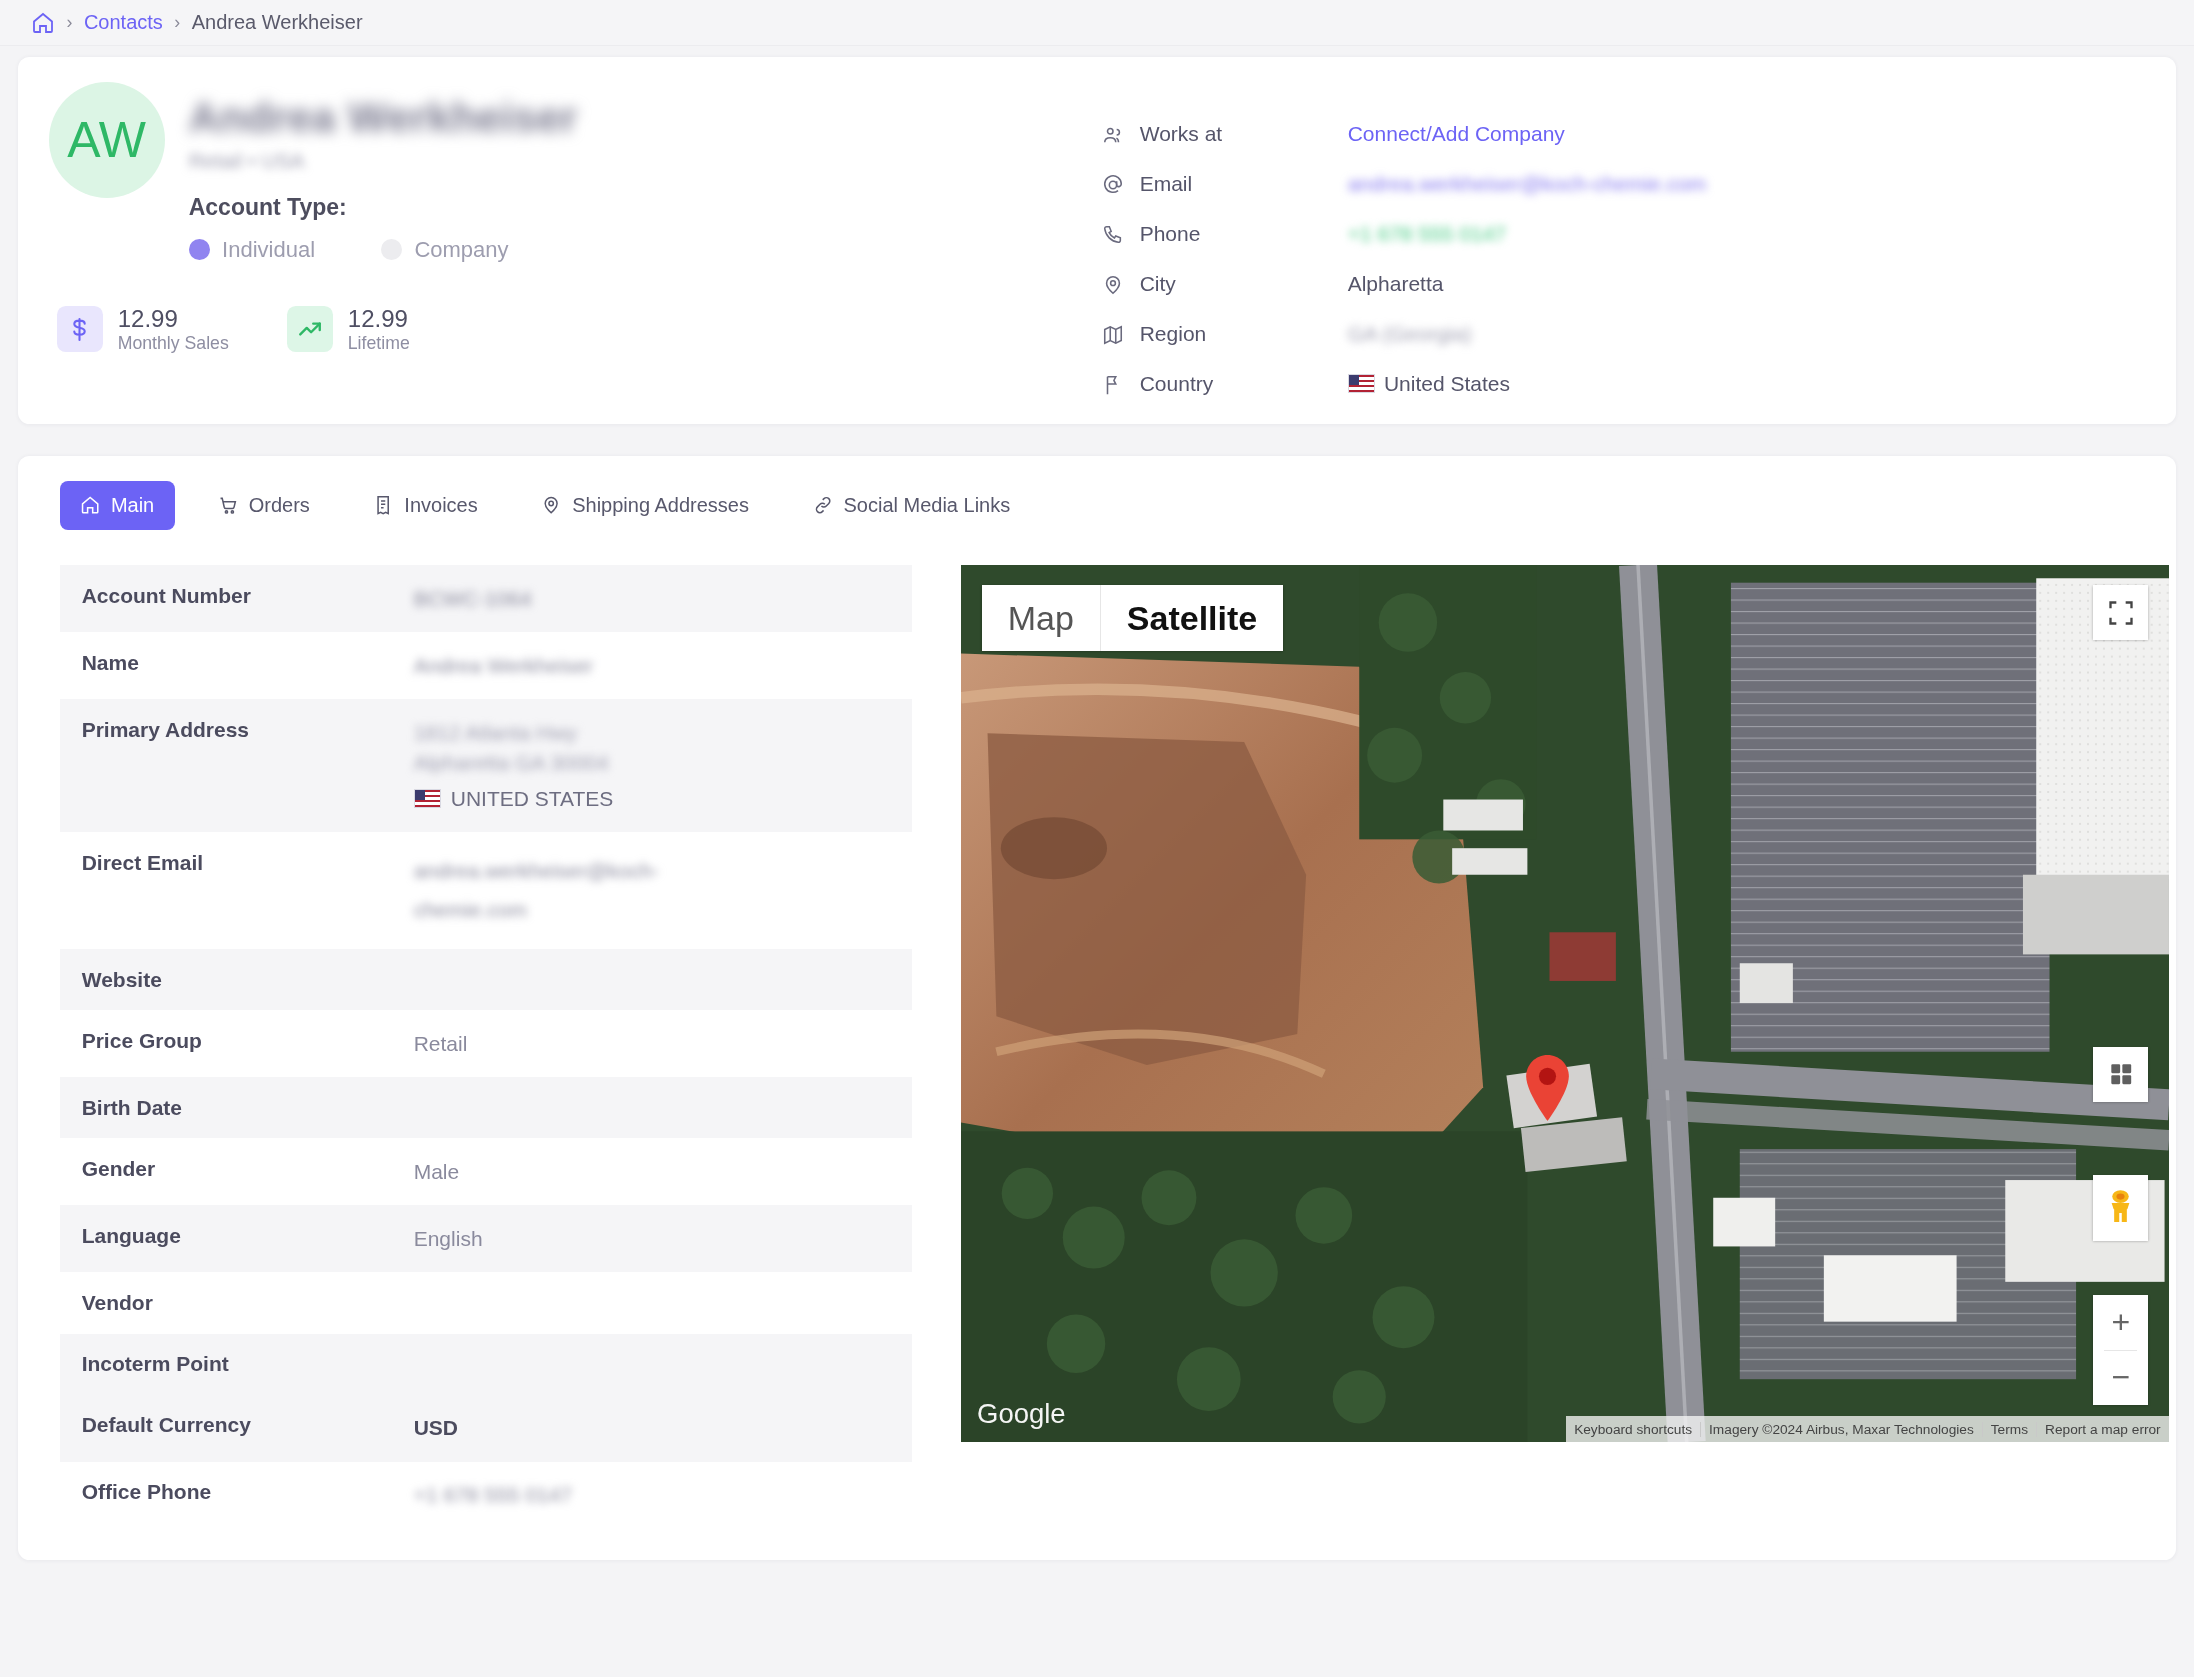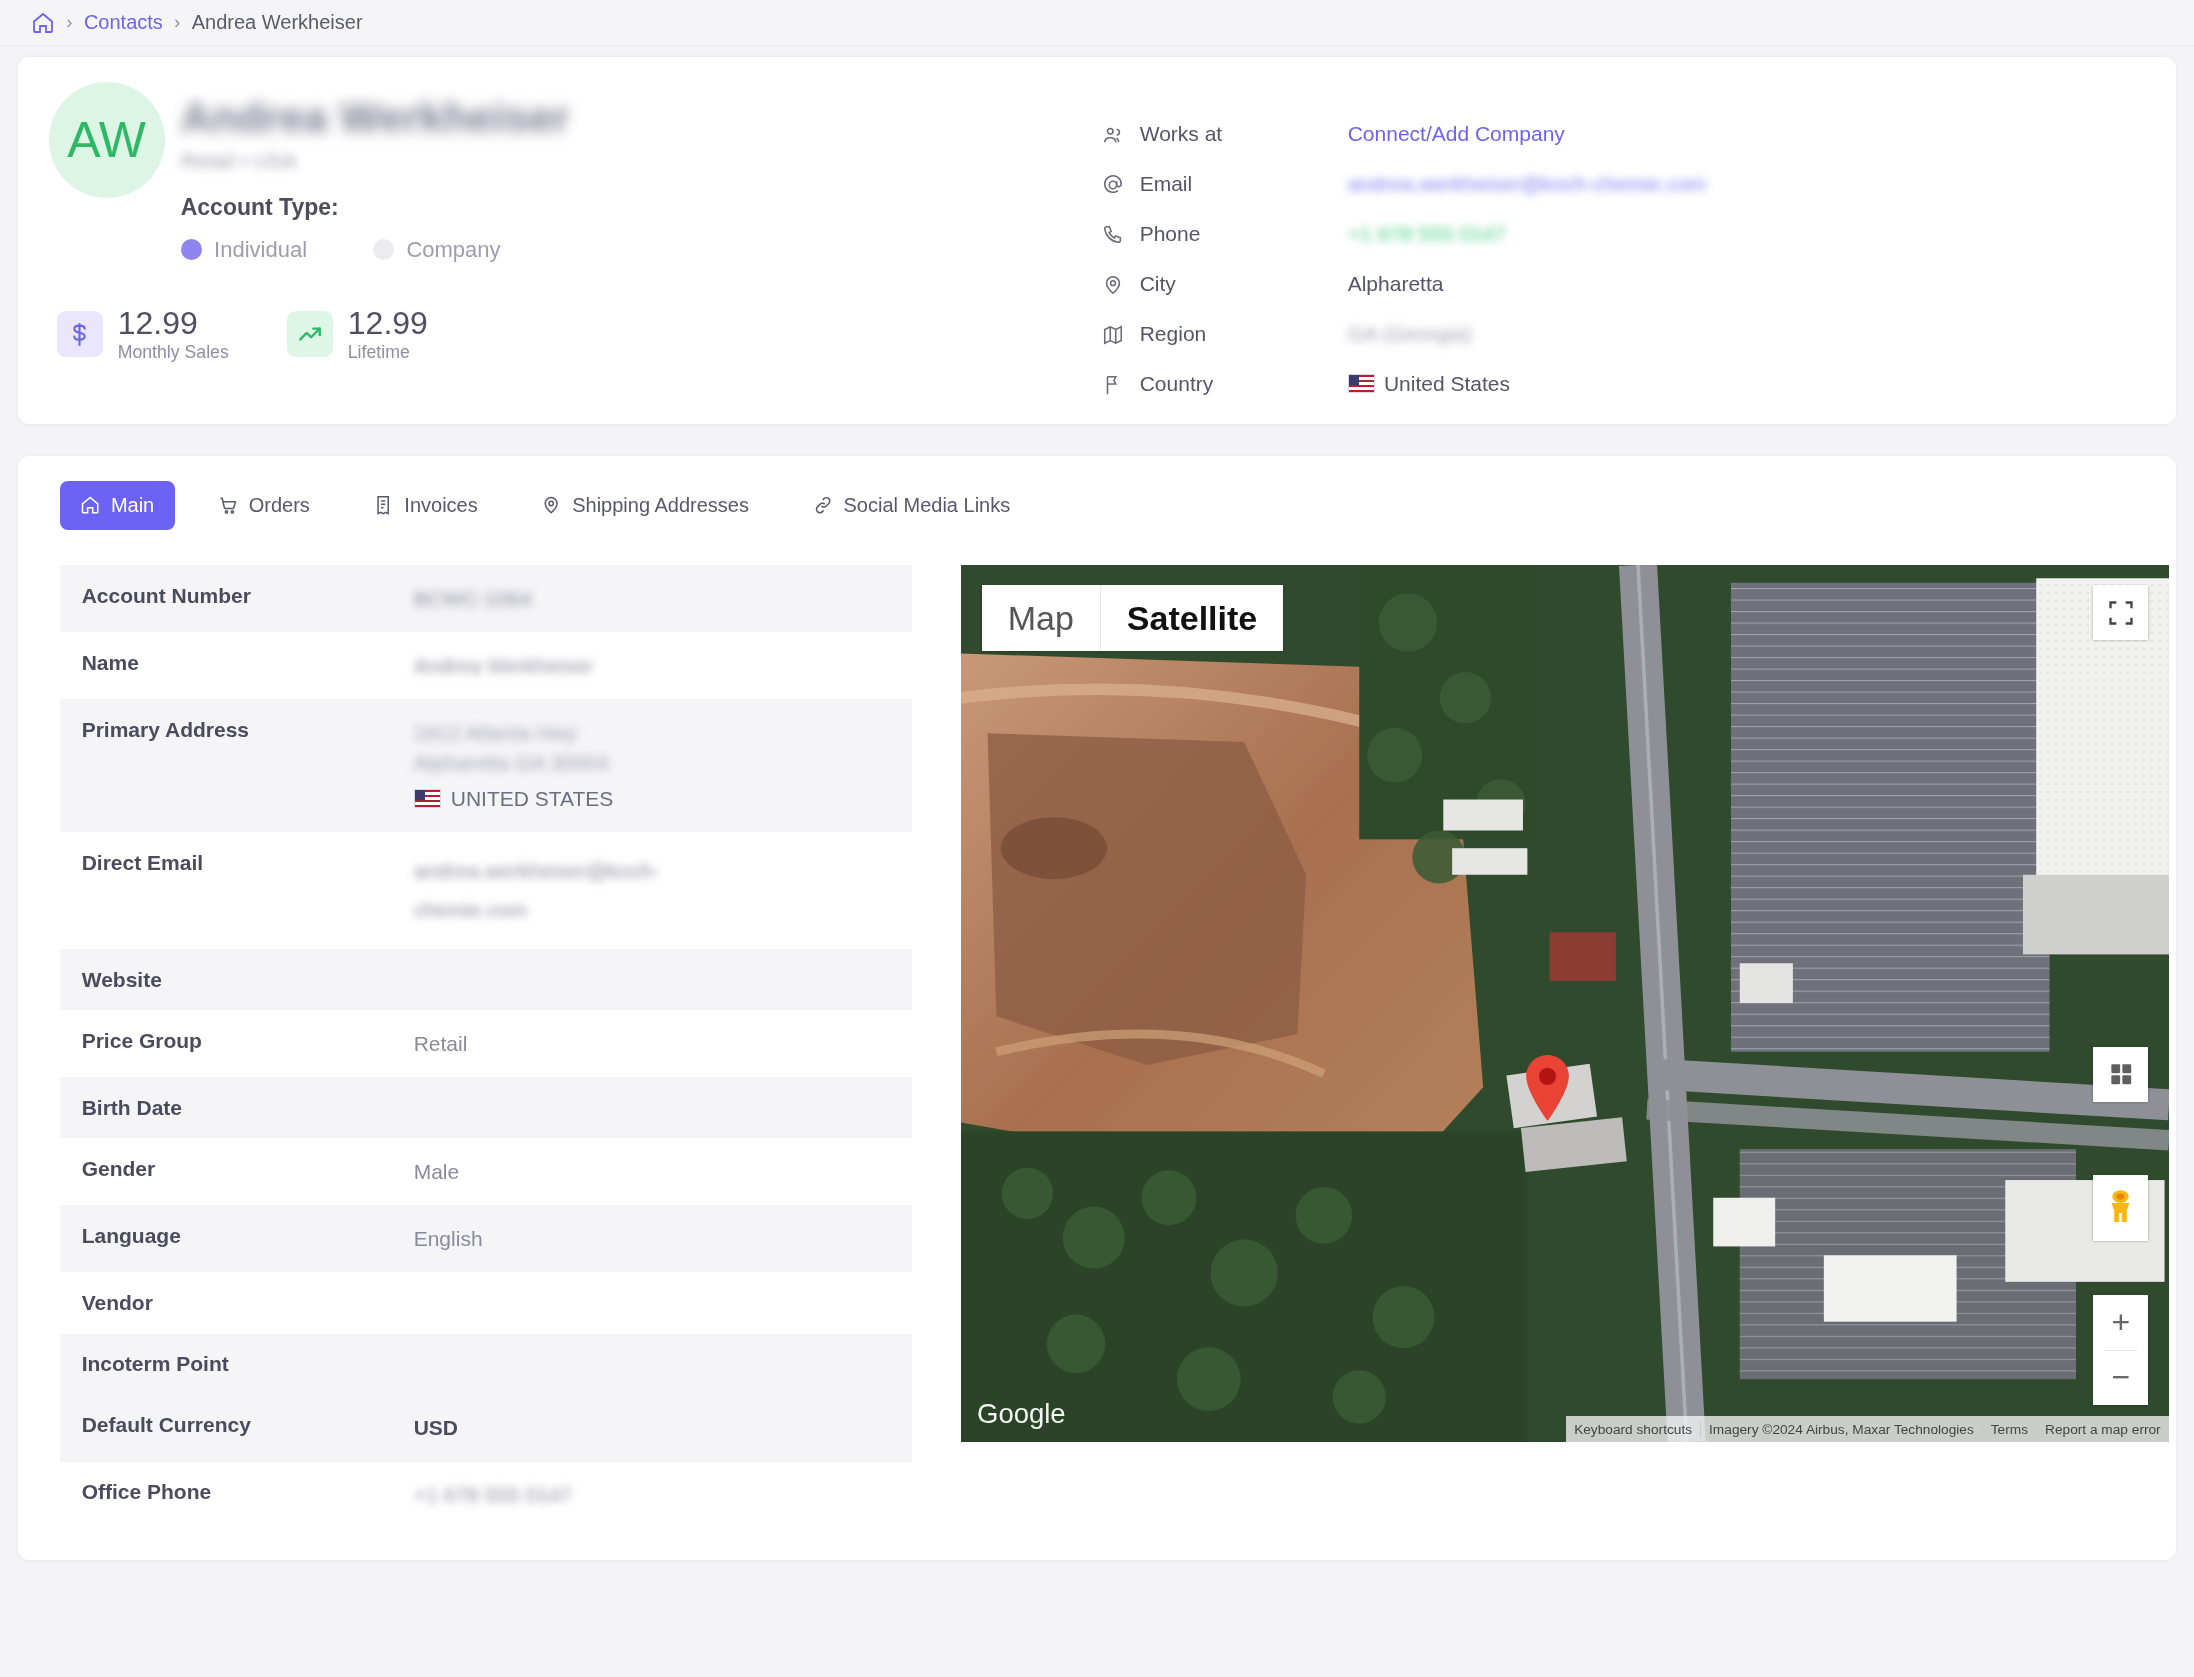--- a/index.html
+++ b/index.html
@@ -29,21 +29,21 @@
     background: #ffffff;
     border-radius: 11.5px;
     margin: 0 17.7px;
     box-shadow: 0 0.9px 4.4px rgba(40,40,80,.055);
   }
   .card-top { margin-top: 10.6px; padding: 25px 31px 28px 31px; display: flex; }
   .card-main { margin-top: 32px; padding: 25px 0 31px 0; }
 
   
   .hdr-left { display: flex; flex-direction: column; width: 1053px; }
-  .hdr-id { display: flex; align-items: flex-start; gap: 16px; }
+  .hdr-id { display: flex; align-items: flex-start; gap: 24px; }
   .avatar {
     width: 116px; height: 116px; border-radius: 50%;
     background: #dcf5e5; color: #2eb866;
     font-size: 50px; font-weight: 500;
     display: flex; align-items: center; justify-content: center;
     flex: 0 0 auto;
   }
   .hdr-names { padding-top: 14px; }
   .blurname {
     font-size: 42px; font-weight: 700; color: #7b7b90;
@@ -66,21 +66,21 @@
   .radio-lbl { font-size: 22px; color: #9d9daf; }
 
   .stats { display: flex; gap: 58px; margin-top: 42px; padding-left: 8px; }
   .stat { display: flex; align-items: center; gap: 15px; }
   .stat-ico {
     width: 46px; height: 46px; border-radius: 8.8px;
     display: flex; align-items: center; justify-content: center;
   }
   .stat-ico.purple { background: #e9e6fd; }
   .stat-ico.green  { background: #ddf6e7; }
-  .stat-val { font-size: 32px; color: #4f4f63; line-height: 1.18; }
+  .stat-val { font-size: 24px; color: #4f4f63; line-height: 1.18; }
   .stat-cap { font-size: 17.7px; color: #8e8ea2; }
 
   
   .hdr-right { padding-top: 14px; }
   .cinfo-row { display: flex; align-items: flex-end; height: 50px; }
   .cinfo-ico { width: 38px; display: flex; align-items: center; }
   .cinfo-lbl { width: 208px; font-size: 21px; color: #55556a; }
   .cinfo-val { font-size: 21px; color: #55556a; display:flex; align-items:center; gap:8.8px;}
   .cinfo-val.link { color: #6c63f5; }
   .blur-purple { color: #8478ef; filter: blur(4px); user-select:none; }

